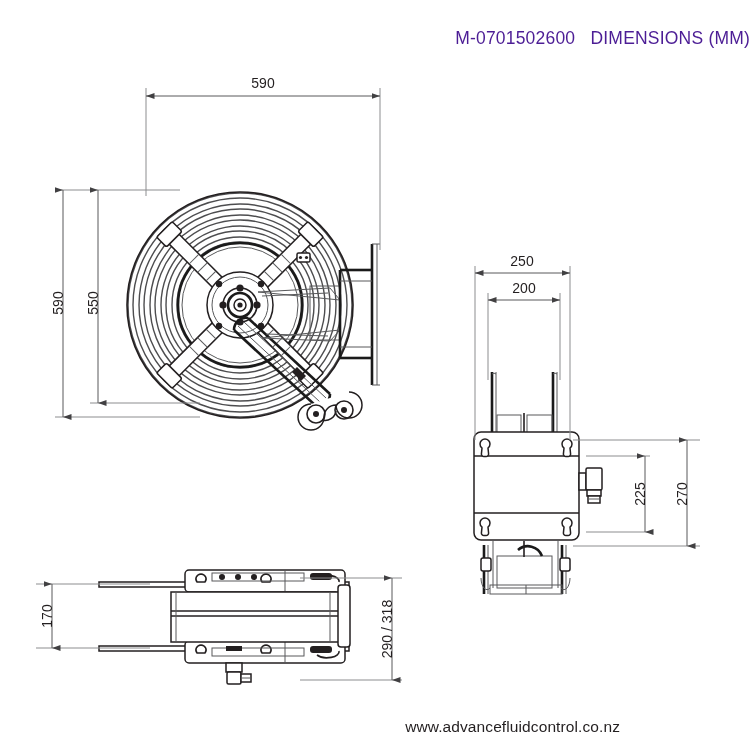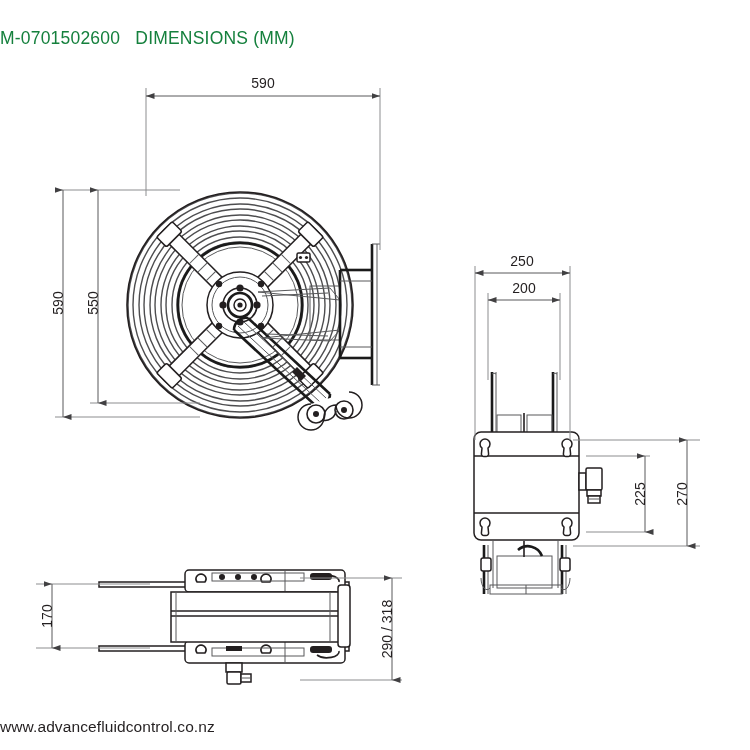--- a/index.html
+++ b/index.html
@@ -24,32 +24,32 @@
     top: 0;
     width: 750px;
     height: 750px;
     display: block;
   }
   .title-text {
     position: absolute;
     left: 0;
     top: 28px;
     width: 750px;
-    text-align: left;
+    text-align: right;
     font-size: 17.5px;
-    color: #15803d;
+    color: #4c1d95;
     letter-spacing: 0.2px;
     white-space: pre;
   }
   .footer-text {
     position: absolute;
     left: 0;
     top: 718px;
     width: 620px;
-    text-align: left;
+    text-align: right;
     font-size: 15.5px;
     color: #231f20;
     letter-spacing: 0.1px;
   }
   
   .dimline { stroke: #58595b; stroke-width: 1; fill: none; }
   .extline { stroke: #8c8d8f; stroke-width: 1; fill: none; }
   .arrowfill { fill: #414042; }
   .dimtxt { font-family: "Liberation Sans", sans-serif; font-size: 14px; fill: #231f20; }
   .thin  { stroke: #58595b; stroke-width: 1;   fill: none; }

